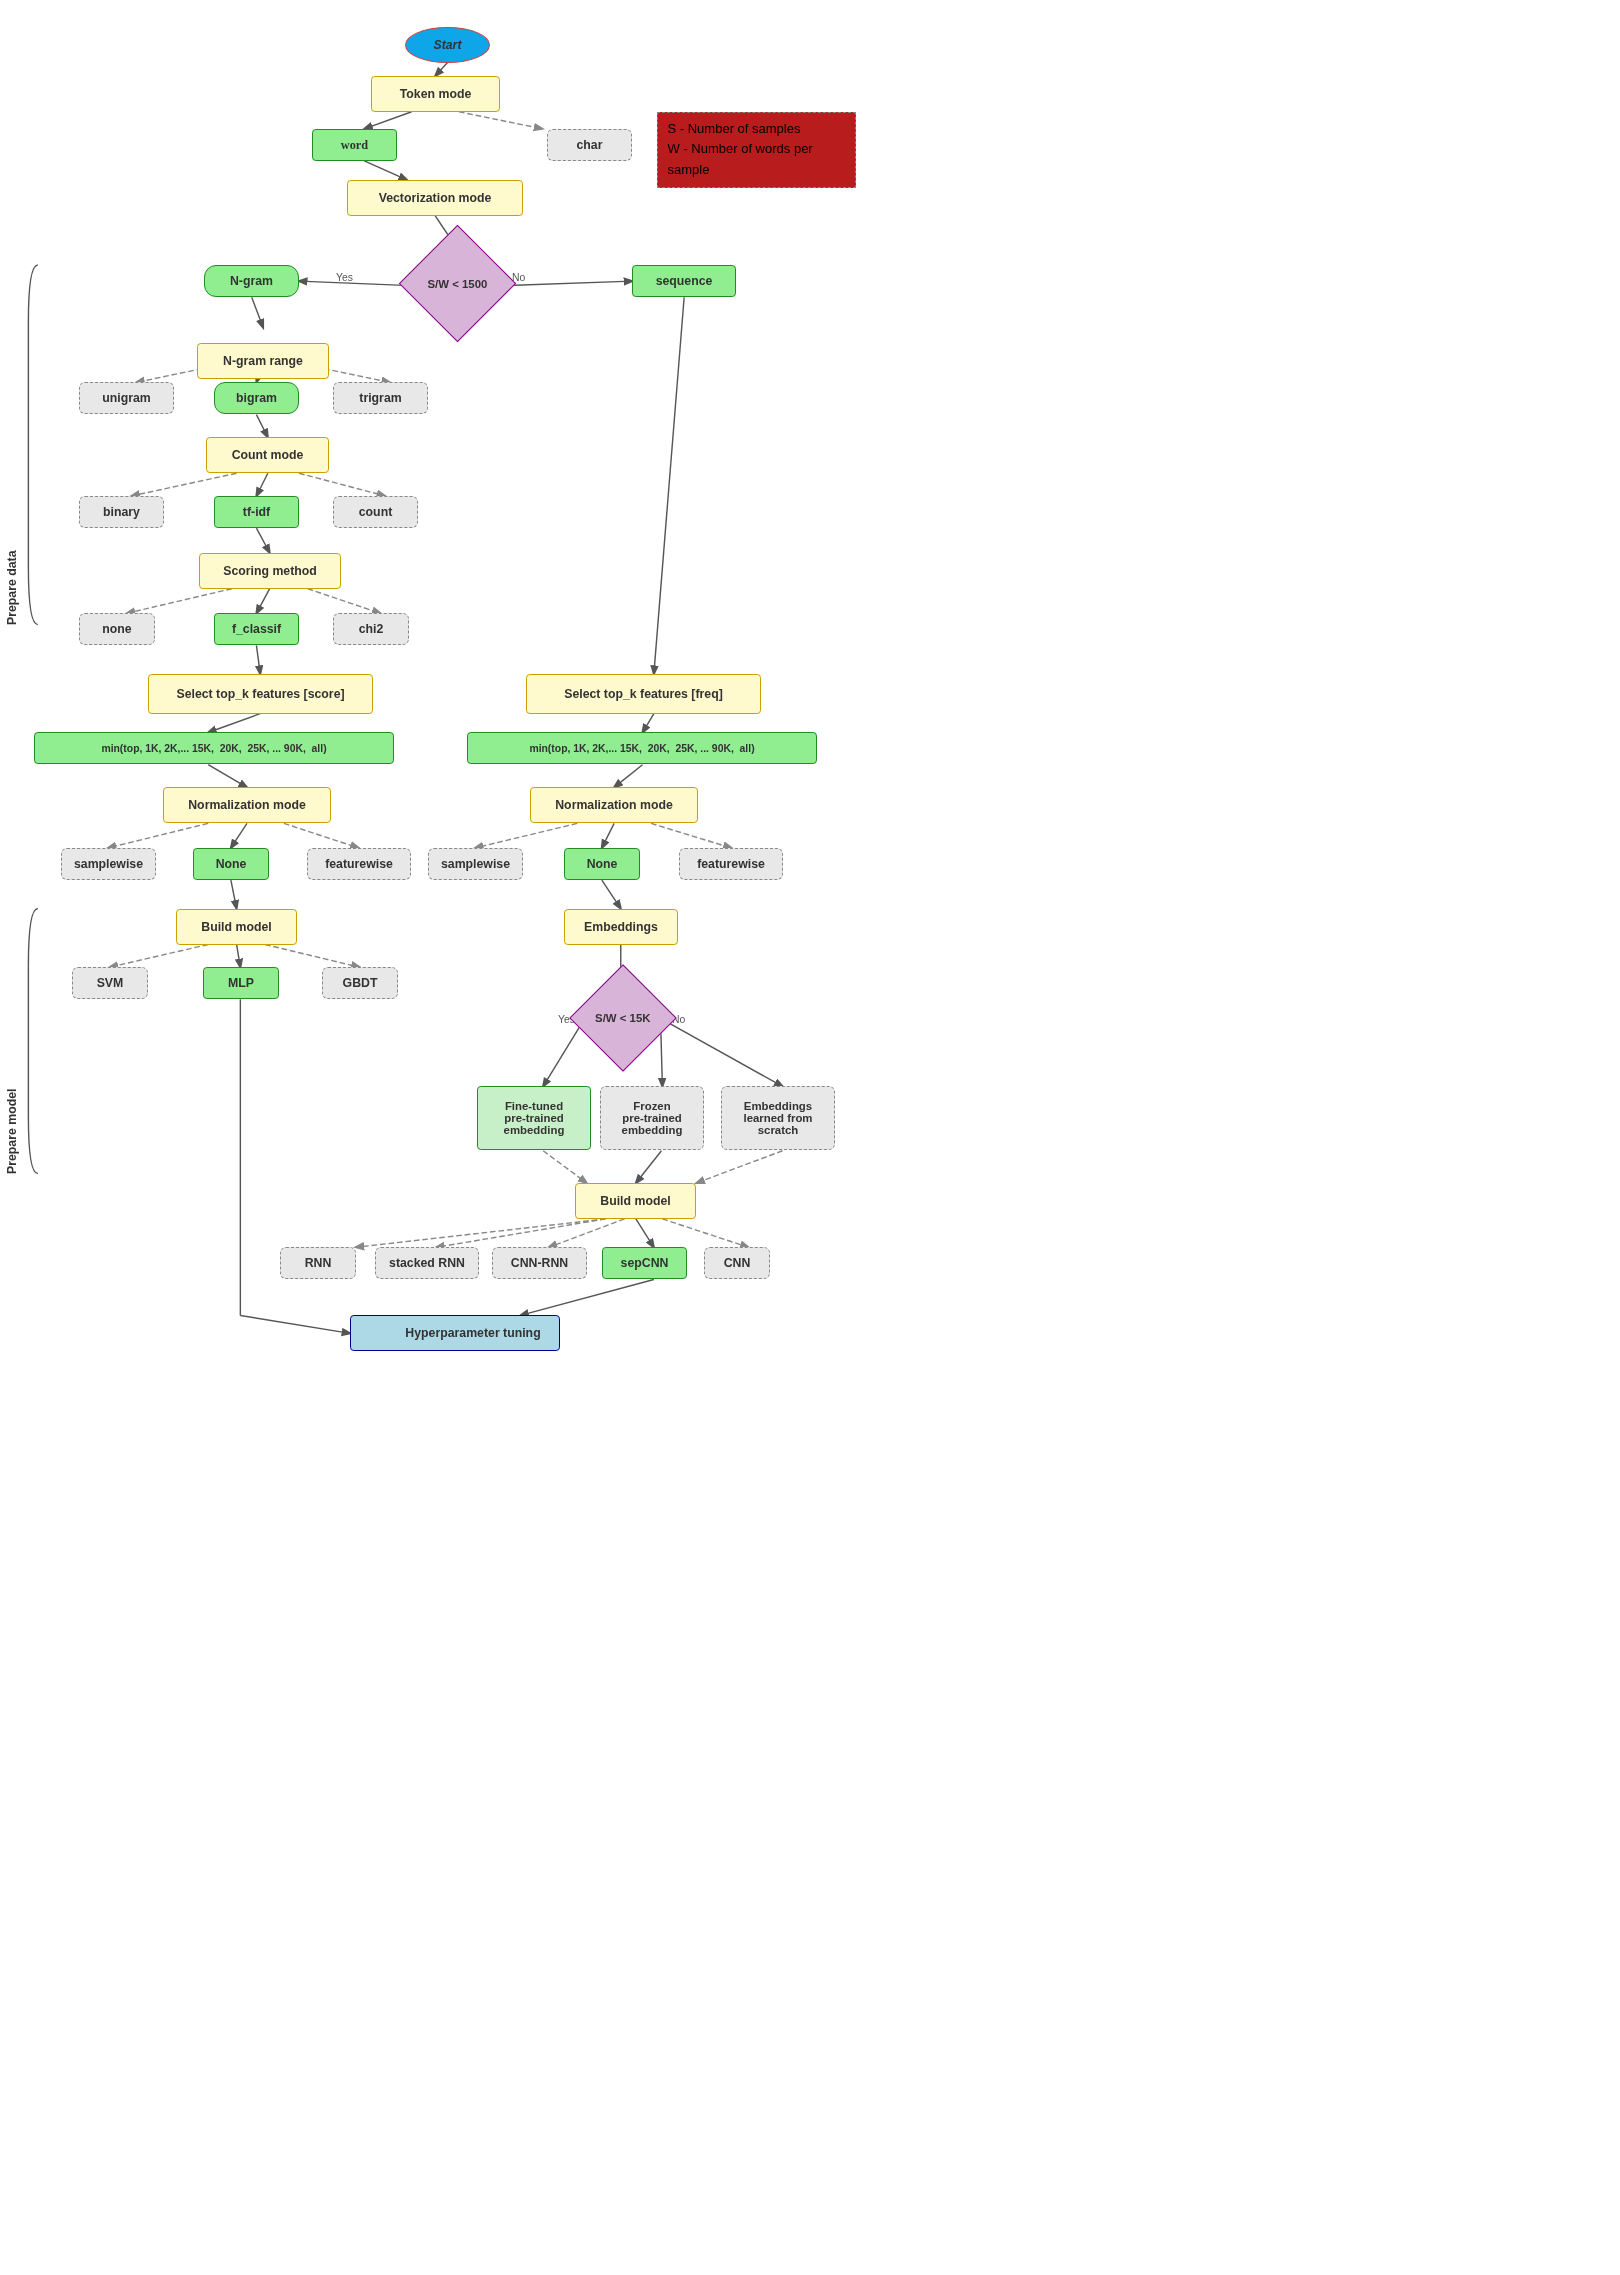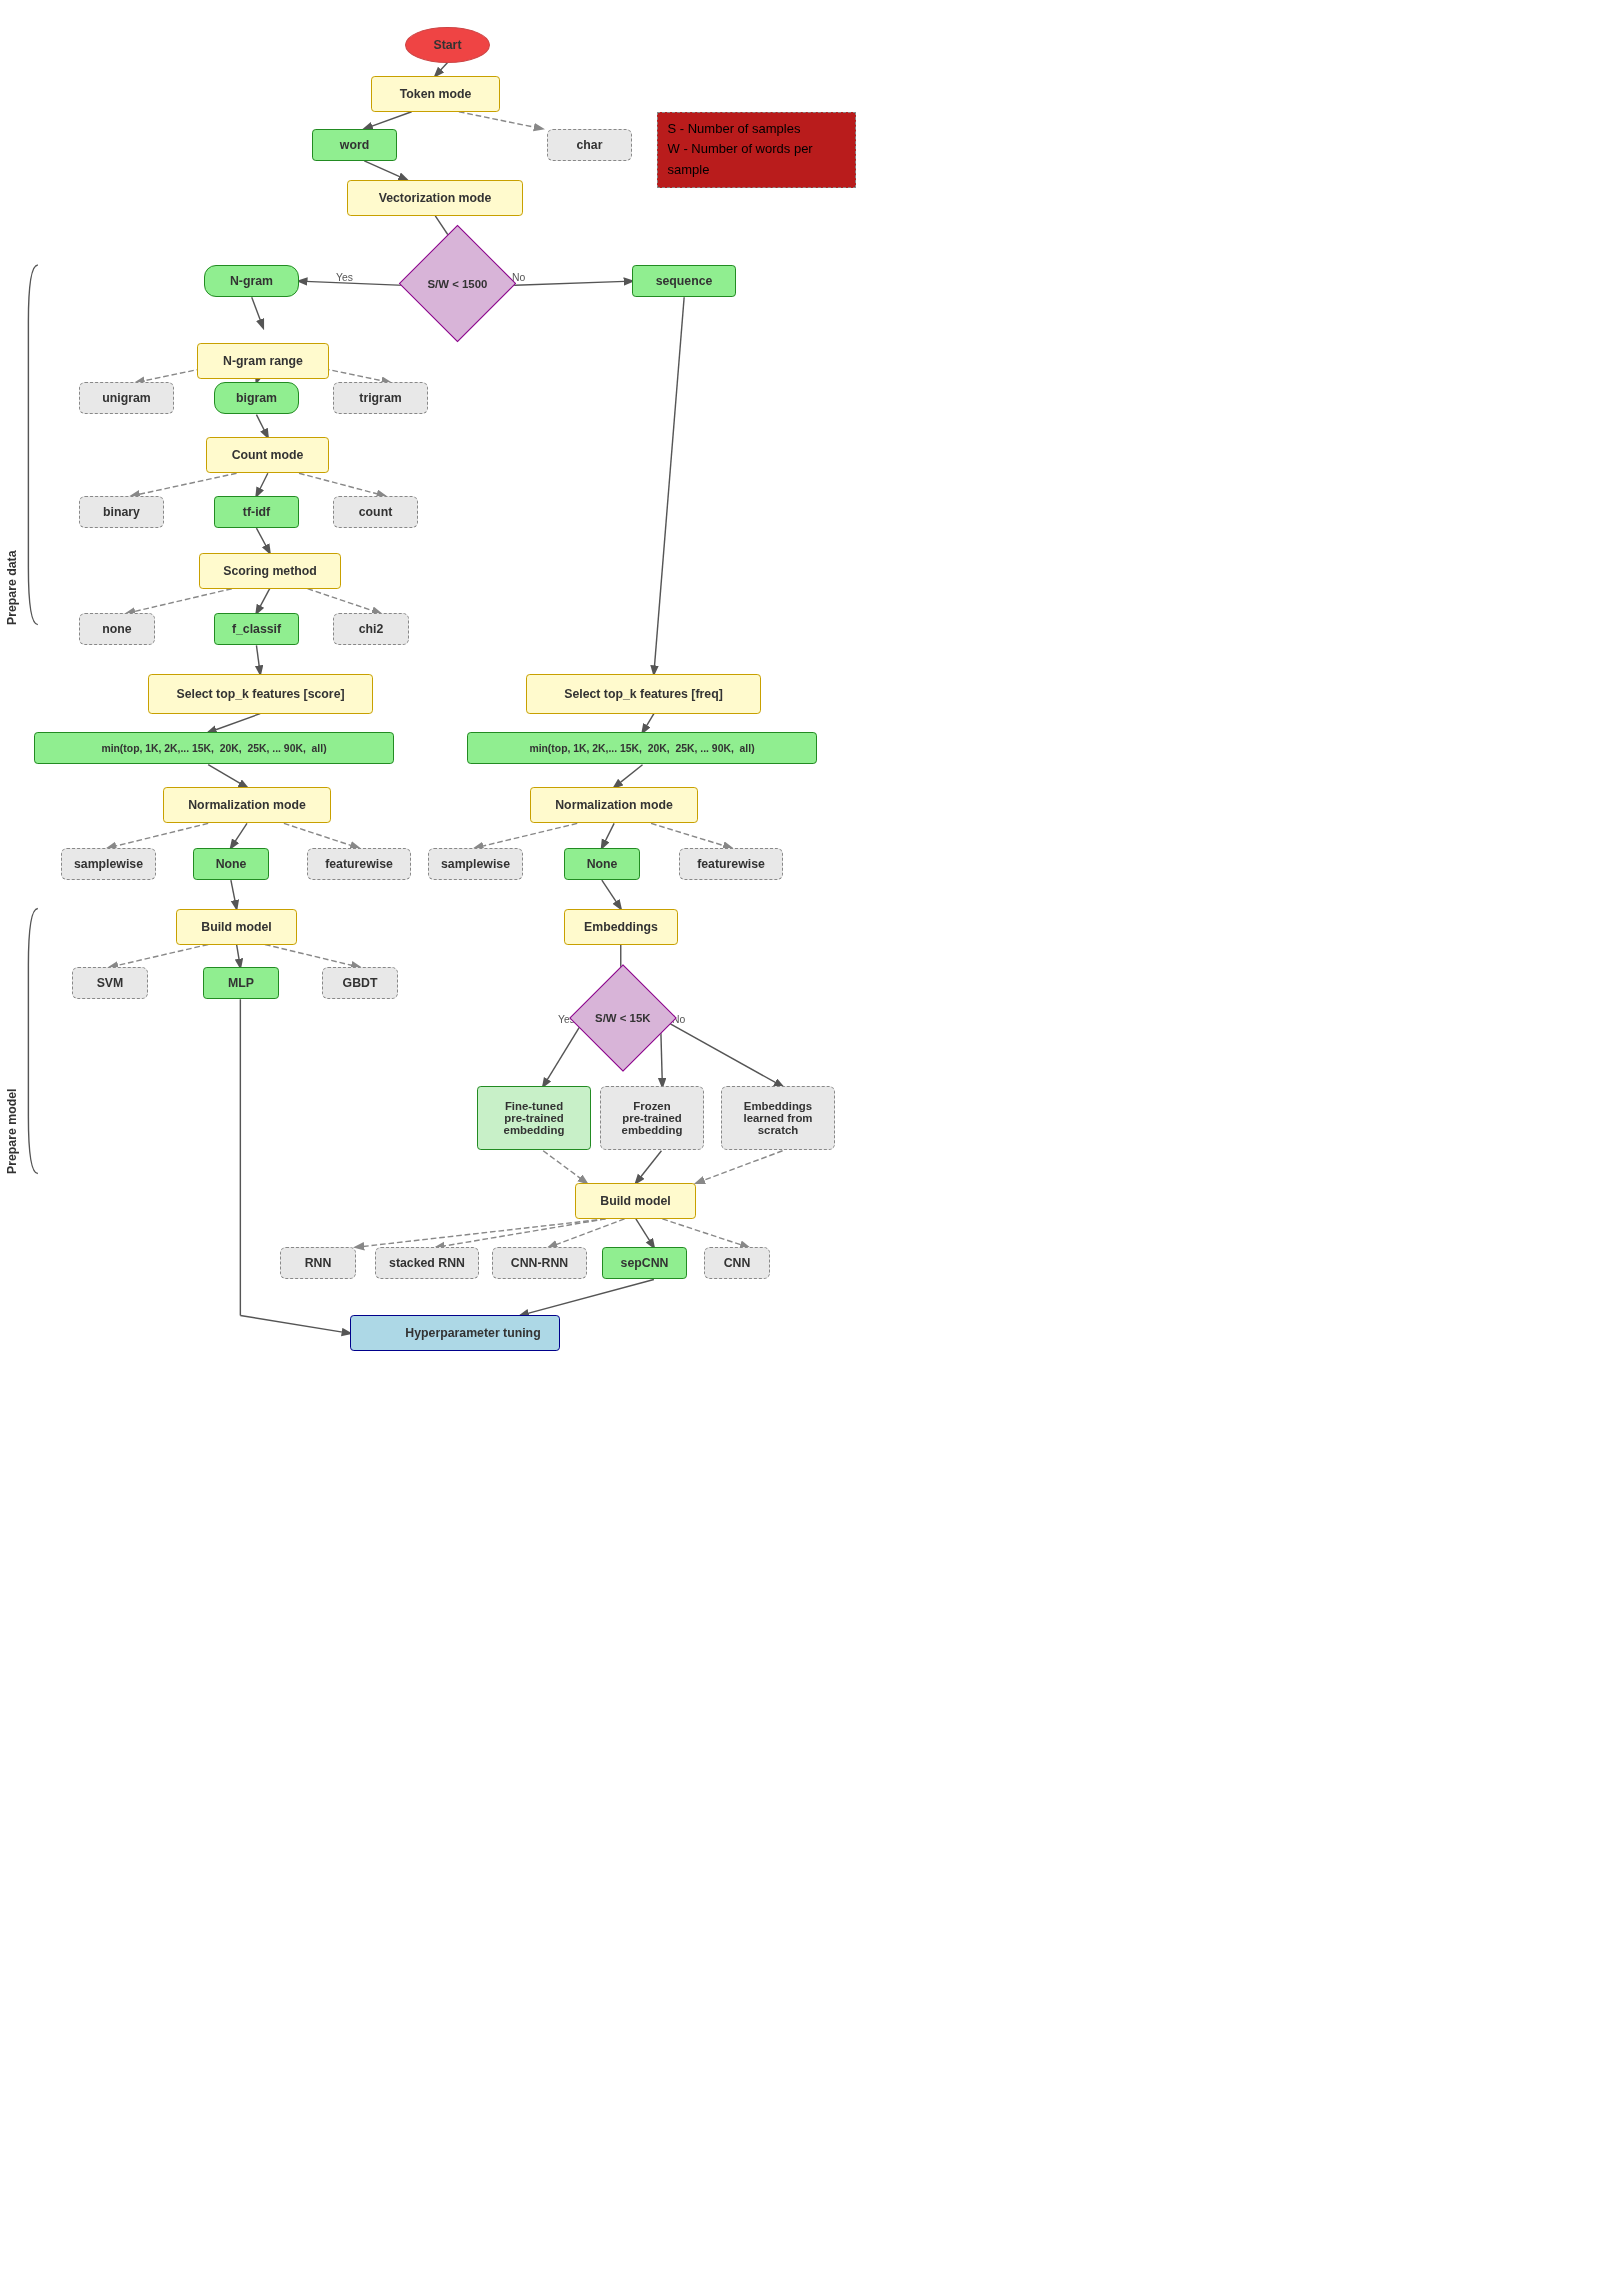--- a/index.html
+++ b/index.html
@@ -21,23 +21,24 @@
       position: absolute;
       display: flex;
       align-items: center;
       justify-content: center;
       text-align: center;
       font-size: 12.3px;
       font-weight: bold;
     }
     .oval {
       border-radius: 50%;
-      background: #ef4444;
+      background: #0ea5e9;
       border: 1.9px solid #c44;
       color: #333;
+      font-style: italic;
     }
     .rect-yellow {
       background: #fffacd;
       border: 1.9px solid #c8a000;
       color: #333;
       border-radius: 3.8px;
     }
     .rect-green {
       background: #90ee90;
       border: 1.9px solid #228b22;
@@ -245,21 +246,21 @@
   </div>
 
   <div class="node oval" style="left:405px; top:26.5px; width:85px; height:36px;">
     <span>Start</span>
   </div>
 
   <div class="node rect-yellow" style="left:371px; top:76px; width:129px; height:36px;">
     <span>Token mode</span>
   </div>
 
-  <div class="node rect-green" style="left:312px; top:129px; width:85px; height:32px;">
+  <div class="node rect-green" style="left:312px; top:129px; width:85px; height:32px;font-family:Liberation Serif, serif;">
     <span>word</span>
   </div>
 
   <div class="node rect-dashed" style="left:547px; top:129px; width:85px; height:32px;">
     <span>char</span>
   </div>
 
   <div class="node rect-yellow" style="left:347px; top:180px; width:176px; height:36px;">
     <span>Vectorization mode</span>
   </div>

